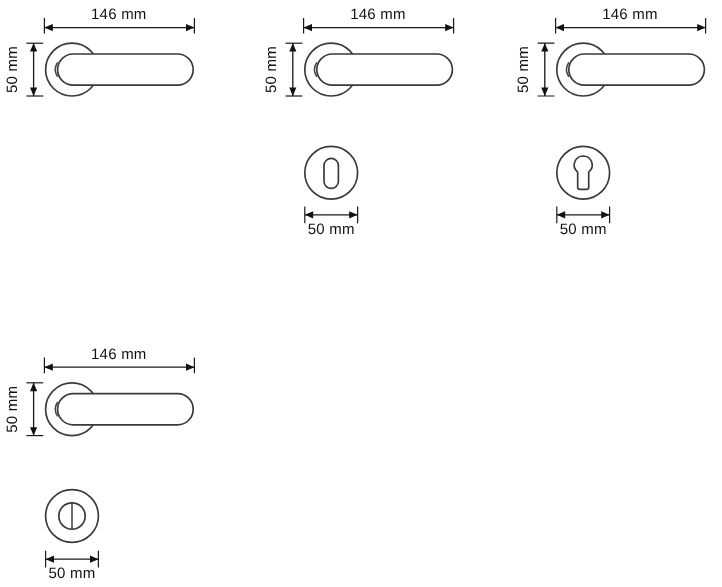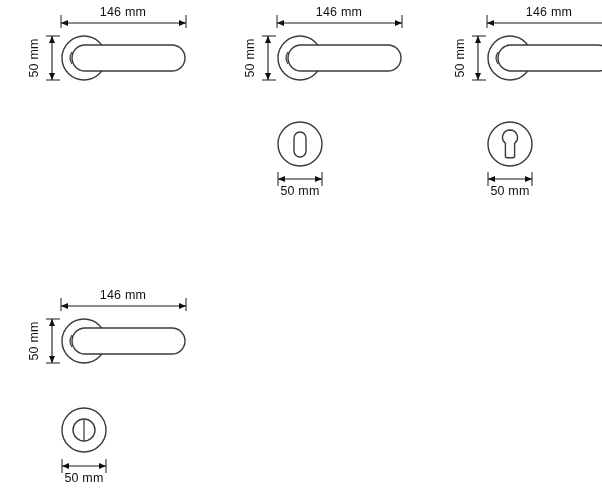--- a/index.html
+++ b/index.html
@@ -14,21 +14,20 @@
     font-family: "Liberation Sans", sans-serif;
     color: #1a1a1a;
     overflow: hidden;
   }
   .sheet {
     position: absolute;
     inset: 0;
   }
   .variant {
     position: absolute;
-    margin-left: 24px;
   }
   svg { display: block; overflow: visible; }
   .line {
     fill: none;
     stroke: #444444;
     stroke-width: 1.3;
   }
   .outline {
     fill: #ffffff;
     stroke: #3a3a3a;

